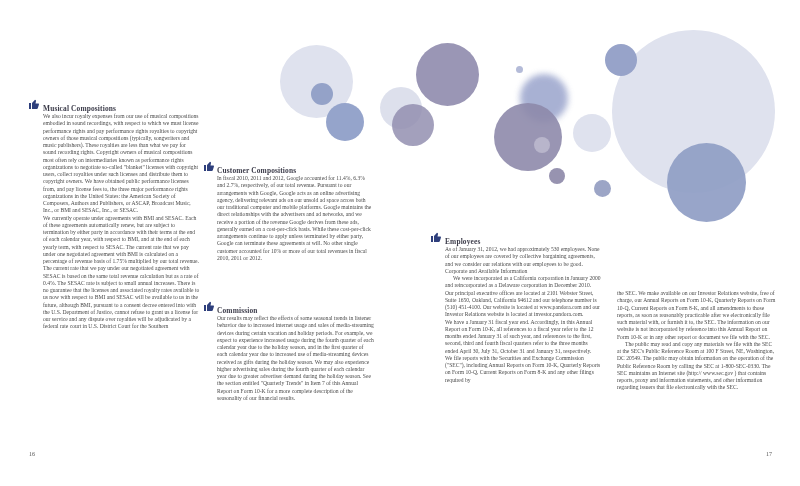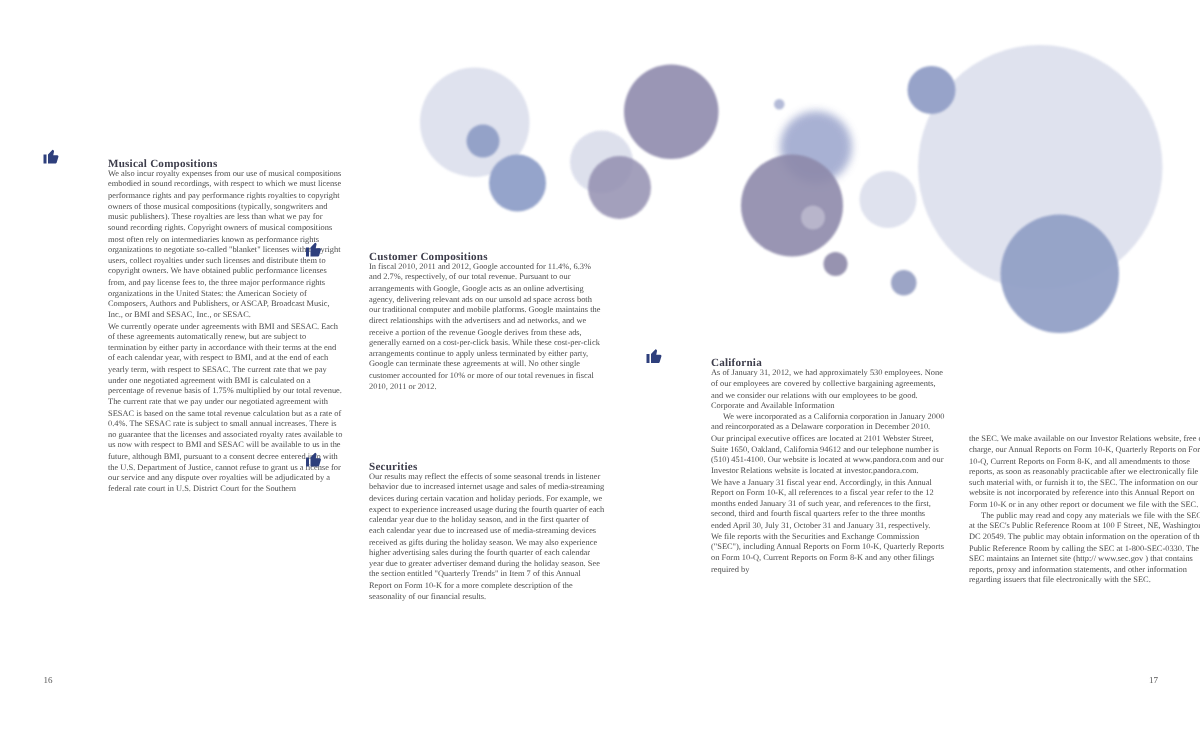--- a/index.html
+++ b/index.html
@@ -7,21 +7,21 @@
     width: 800px; height: 486px; position: relative; overflow: hidden;
     background: #ffffff;
     font-family: "Liberation Serif", "DejaVu Serif", serif;
     color: #3a3a3a;
   }
   .bubble {
     position: absolute; border-radius: 50%;
     filter: blur(0.6px);
   }
   .bubble.soft { filter: blur(3px); }
-  .section { position: absolute; margin-left: 29px; }
+  .section { position: absolute; }
   .section h3 {
     margin: 0; font-size: 7.4px; font-weight: bold; color: #3c3c4a;
     letter-spacing: 0.15px; line-height: 9px;
   }
   .section p {
     margin: 0; font-size: 5.6px; line-height: 7.25px; color: #4a4a4a;
   }
   .section p.indent { text-indent: 8px; }
   .thumb {
     position: absolute; width: 12px; height: 12px;
@@ -70,29 +70,29 @@
 </svg>
 <div class="section" style="left:217px;top:166px;width:157px;">
   <h3>Customer Compositions</h3>
   <p>In fiscal 2010, 2011 and 2012, Google accounted for 11.4%, 6.3% and 2.7%, respectively, of our total revenue. Pursuant to our arrangements with Google, Google acts as an online advertising agency, delivering relevant ads on our unsold ad space across both our traditional computer and mobile platforms. Google maintains the direct relationships with the advertisers and ad networks, and we receive a portion of the revenue Google derives from these ads, generally earned on a cost-per-click basis. While these cost-per-click arrangements continue to apply unless terminated by either party, Google can terminate these agreements at will. No other single customer accounted for 10% or more of our total revenues in fiscal 2010, 2011 or 2012.</p>
 </div>
 
 <svg class="thumb" style="left:203px;top:300px;" viewBox="0 0 24 24">
   <path fill="#2e3f7c" d="M2 10h4v12H2z M8 22h9.5c1 0 1.8-.6 2.1-1.5l2.3-7.5c.3-1-.5-2-1.5-2H15l1-5c.2-1-.5-2.5-2-2.5L8 10z"></path>
 </svg>
 <div class="section" style="left:217px;top:306px;width:157px;">
-  <h3>Securities</h3>
+  <h3>Commission</h3>
   <p>Our results may reflect the effects of some seasonal trends in listener behavior due to increased internet usage and sales of media-streaming devices during certain vacation and holiday periods. For example, we expect to experience increased usage during the fourth quarter of each calendar year due to the holiday season, and in the first quarter of each calendar year due to increased use of media-streaming devices received as gifts during the holiday season. We may also experience higher advertising sales during the fourth quarter of each calendar year due to greater advertiser demand during the holiday season. See the section entitled "Quarterly Trends" in Item 7 of this Annual Report on Form 10-K for a more complete description of the seasonality of our financial results.</p>
 </div>
 
 <svg class="thumb" style="left:430px;top:231px;" viewBox="0 0 24 24">
   <path fill="#2e3f7c" d="M2 10h4v12H2z M8 22h9.5c1 0 1.8-.6 2.1-1.5l2.3-7.5c.3-1-.5-2-1.5-2H15l1-5c.2-1-.5-2.5-2-2.5L8 10z"></path>
 </svg>
 <div class="section" style="left:445px;top:237px;width:156px;">
-  <h3>California</h3>
+  <h3>Employees</h3>
   <p>As of January 31, 2012, we had approximately 530 employees. None of our employees are covered by collective bargaining agreements, and we consider our relations with our employees to be good.</p>
   <p>Corporate and Available Information</p>
   <p class="indent">We were incorporated as a California corporation in January 2000 and reincorporated as a Delaware corporation in December 2010. Our principal executive offices are located at 2101 Webster Street, Suite 1650, Oakland, California 94612 and our telephone number is (510) 451-4100. Our website is located at www.pandora.com and our Investor Relations website is located at investor.pandora.com.</p>
   <p>We have a January 31 fiscal year end. Accordingly, in this Annual Report on Form 10-K, all references to a fiscal year refer to the 12 months ended January 31 of such year, and references to the first, second, third and fourth fiscal quarters refer to the three months ended April 30, July 31, October 31 and January 31, respectively.</p>
   <p>We file reports with the Securities and Exchange Commission ("SEC"), including Annual Reports on Form 10-K, Quarterly Reports on Form 10-Q, Current Reports on Form 8-K and any other filings required by</p>
 </div>
 
 <div class="section" style="left:617px;top:290px;width:160px;">
   <p>the SEC. We make available on our Investor Relations website, free of charge, our Annual Reports on Form 10-K, Quarterly Reports on Form 10-Q, Current Reports on Form 8-K, and all amendments to those reports, as soon as reasonably practicable after we electronically file such material with, or furnish it to, the SEC. The information on our website is not incorporated by reference into this Annual Report on Form 10-K or in any other report or document we file with the SEC.</p>
   <p class="indent">The public may read and copy any materials we file with the SEC at the SEC's Public Reference Room at 100 F Street, NE, Washington, DC 20549. The public may obtain information on the operation of the Public Reference Room by calling the SEC at 1-800-SEC-0330. The SEC maintains an Internet site (http:// www.sec.gov ) that contains reports, proxy and information statements, and other information regarding issuers that file electronically with the SEC.</p>

